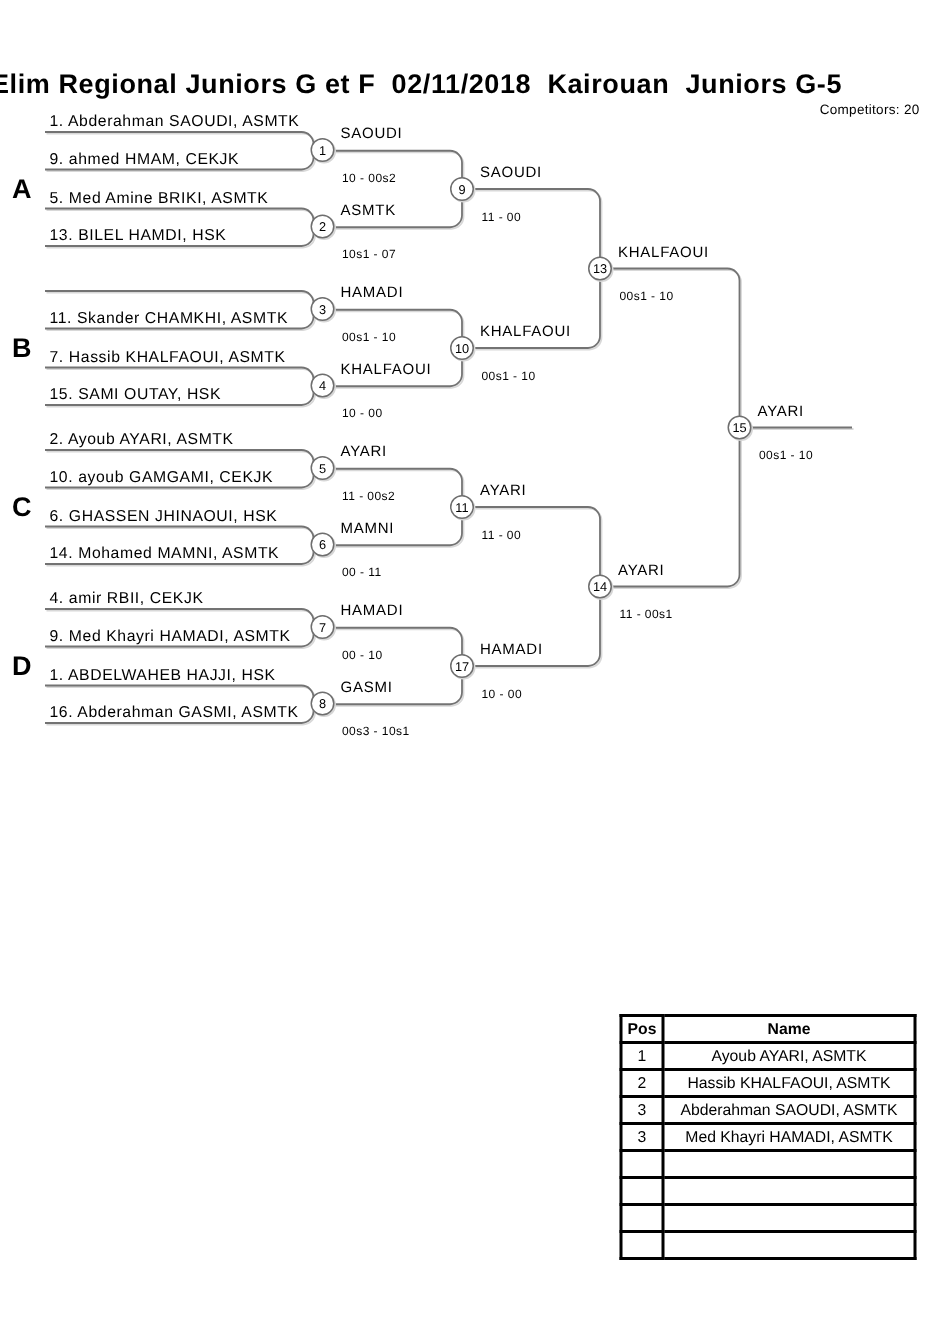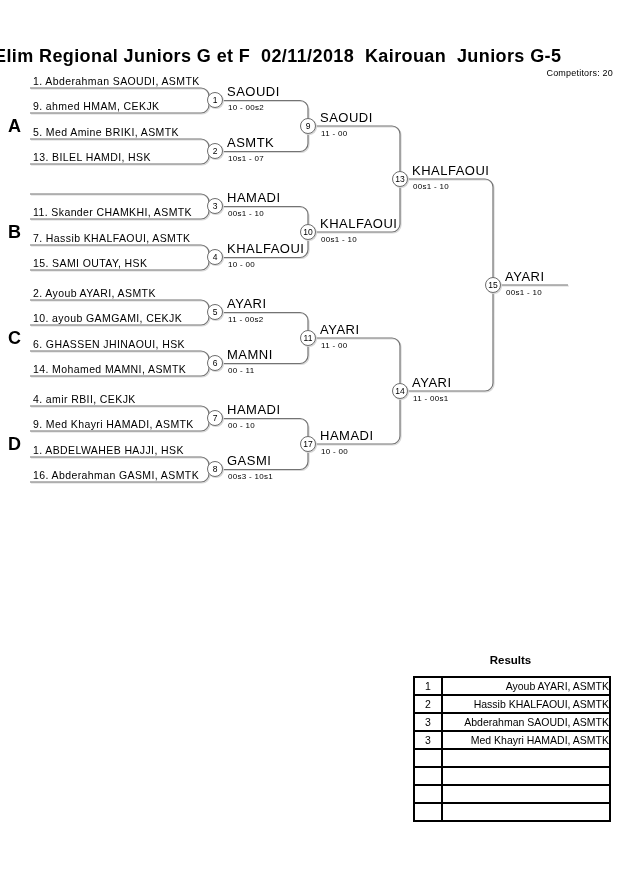--- a/index.html
+++ b/index.html
@@ -3,35 +3,35 @@
 <meta charset="utf-8">
 <style>
   html,body{margin:0;padding:0;background:#fff;}
   #page{position:relative;width:630px;height:891px;background:#fff;overflow:hidden;
         font-family:"Liberation Sans",sans-serif;color:#000;}
   .title{position:absolute;left:-6px;top:46px;font-size:18px;font-weight:bold;
          letter-spacing:0.4px;white-space:pre;}
   .competitors{position:absolute;top:68px;right:17px;font-size:9px;letter-spacing:0.2px;}
   .glabel{position:absolute;left:8px;font-size:18px;font-weight:bold;}
   .pname{position:absolute;font-size:10.5px;letter-spacing:0.4px;white-space:nowrap;}
-  .mwinner{position:absolute;font-size:13px;letter-spacing:0.5px;white-space:nowrap;}
-  .mscore{position:absolute;font-size:8px;letter-spacing:0.3px;white-space:nowrap;}
+  .mwinner{position:absolute;font-size:10px;letter-spacing:0.5px;white-space:nowrap;}
+  .mscore{position:absolute;font-size:8px;letter-spacing:0.3px;white-space:nowrap;margin-top:11px;}
   .mcircle{position:absolute;width:14px;height:14px;border:1px solid #6e6e6e;border-radius:50%;
            background:#fff;box-shadow:1px 1px 0 #d6d6d6;z-index:2;
            font-size:8.5px;text-align:center;line-height:14px;}
   svg.lines{position:absolute;left:0;top:0;z-index:1;}
   .results-title{position:absolute;left:413px;top:654px;width:195px;text-align:center;
                  font-size:11.5px;font-weight:bold;}
   table.results{position:absolute;left:413px;top:676px;border-collapse:collapse;
                 table-layout:fixed;background:#fff;}
   table.results th,table.results td{border:2px solid #000;height:18px;padding:0;
                 box-sizing:border-box;font-size:10.5px;overflow:hidden;white-space:nowrap;}
   table.results th{font-weight:bold;text-align:center;}
   td.pos{text-align:center;}
-  td.name{text-align:right;padding-left:8px;margin-left:16px;}
+  td.name{text-align:center;padding-left:8px;margin-left:16px;}
 </style>
 </head>
 <body>
 
 <div id="page">
 
   <div class="title">Elim Regional Juniors G et F  02/11/2018  Kairouan  Juniors G-5</div>
   <div class="competitors">Competitors: 20</div>
 
   <svg class="lines" width="630" height="520">
@@ -132,27 +132,30 @@
   <div class="mscore" style="left:413px;top:182px">00s1 - 10</div>
 
   <div class="mcircle" style="left:392px;top:383px"><span>14</span></div>
   <div class="mwinner" style="left:412px;top:375px">AYARI</div>
   <div class="mscore" style="left:413px;top:394px">11 - 00s1</div>
 
   <div class="mcircle" style="left:485px;top:277px"><span>15</span></div>
   <div class="mwinner" style="left:505px;top:269px">AYARI</div>
   <div class="mscore" style="left:506px;top:288px">00s1 - 10</div>
 
-  <div class="results-title">Results</div>
   <table class="results">
     <colgroup>
         <col style="width:28px">
         <col style="width:168px">
       </colgroup>
     <tbody>
+        <tr>
+      <th>Pos</th>
+      <th>Name</th>
+    </tr>
     <tr>
       <td class="pos">1</td>
       <td class="name">Ayoub AYARI, ASMTK</td>
     </tr>
     <tr>
       <td class="pos">2</td>
       <td class="name">Hassib KHALFAOUI, ASMTK</td>
     </tr>
     <tr>
       <td class="pos">3</td>

